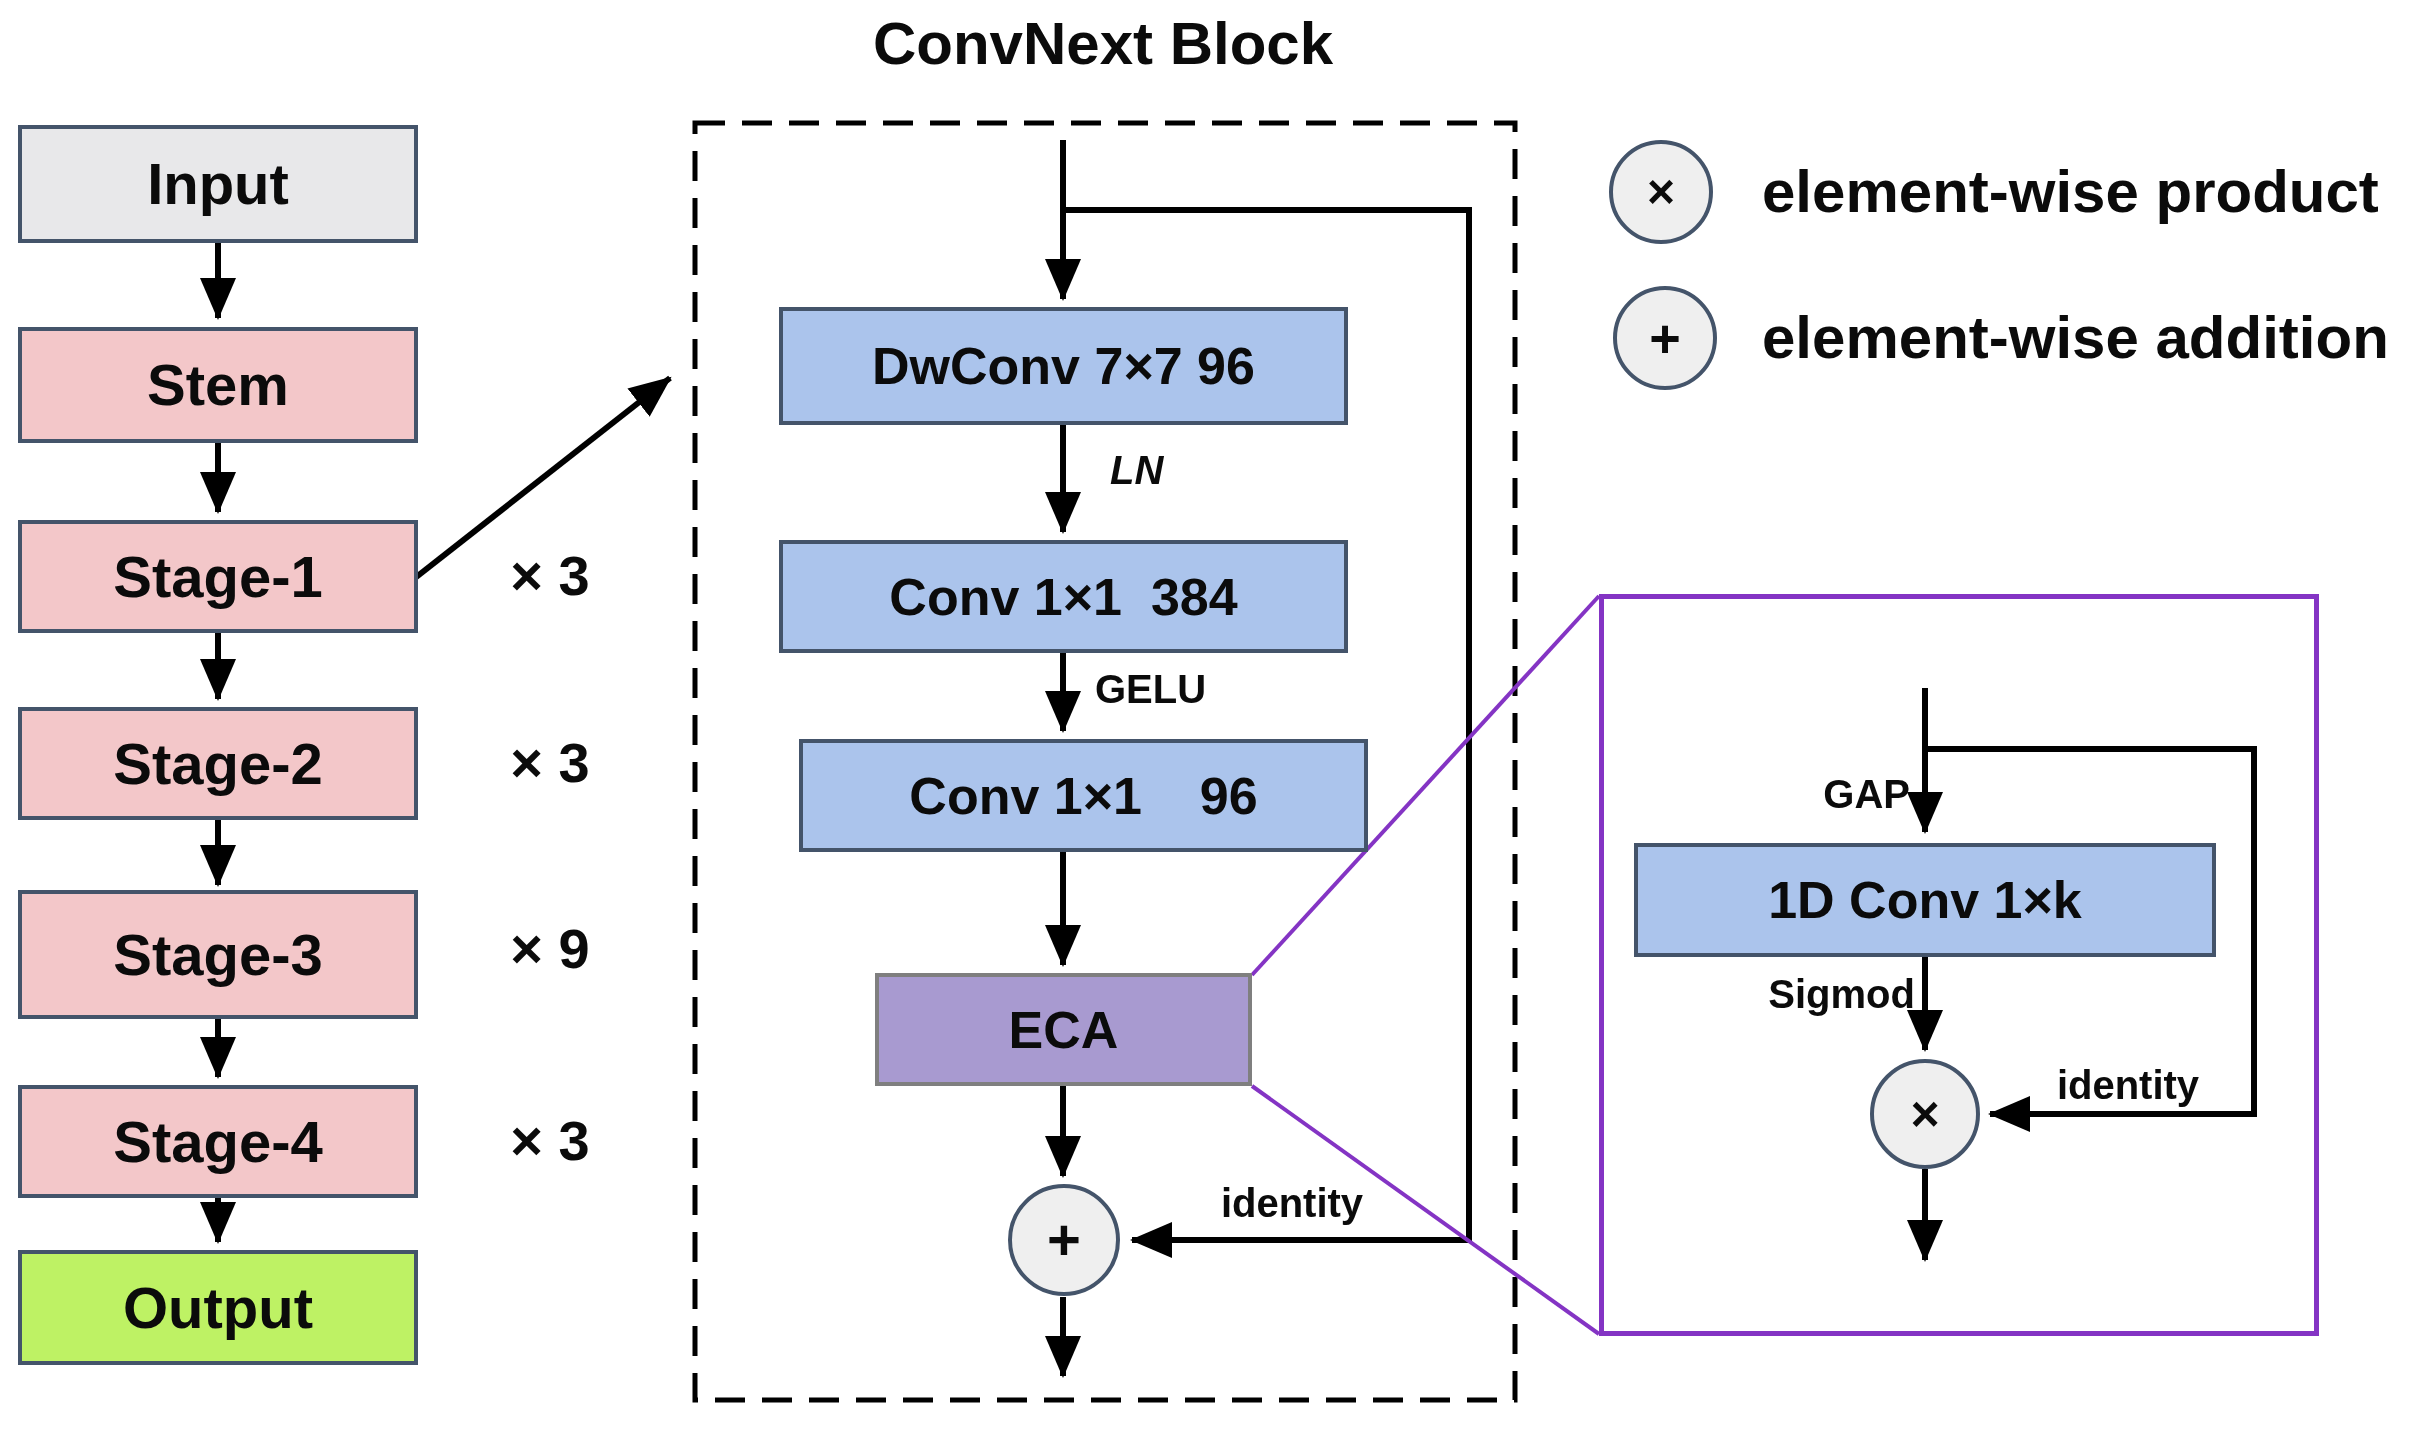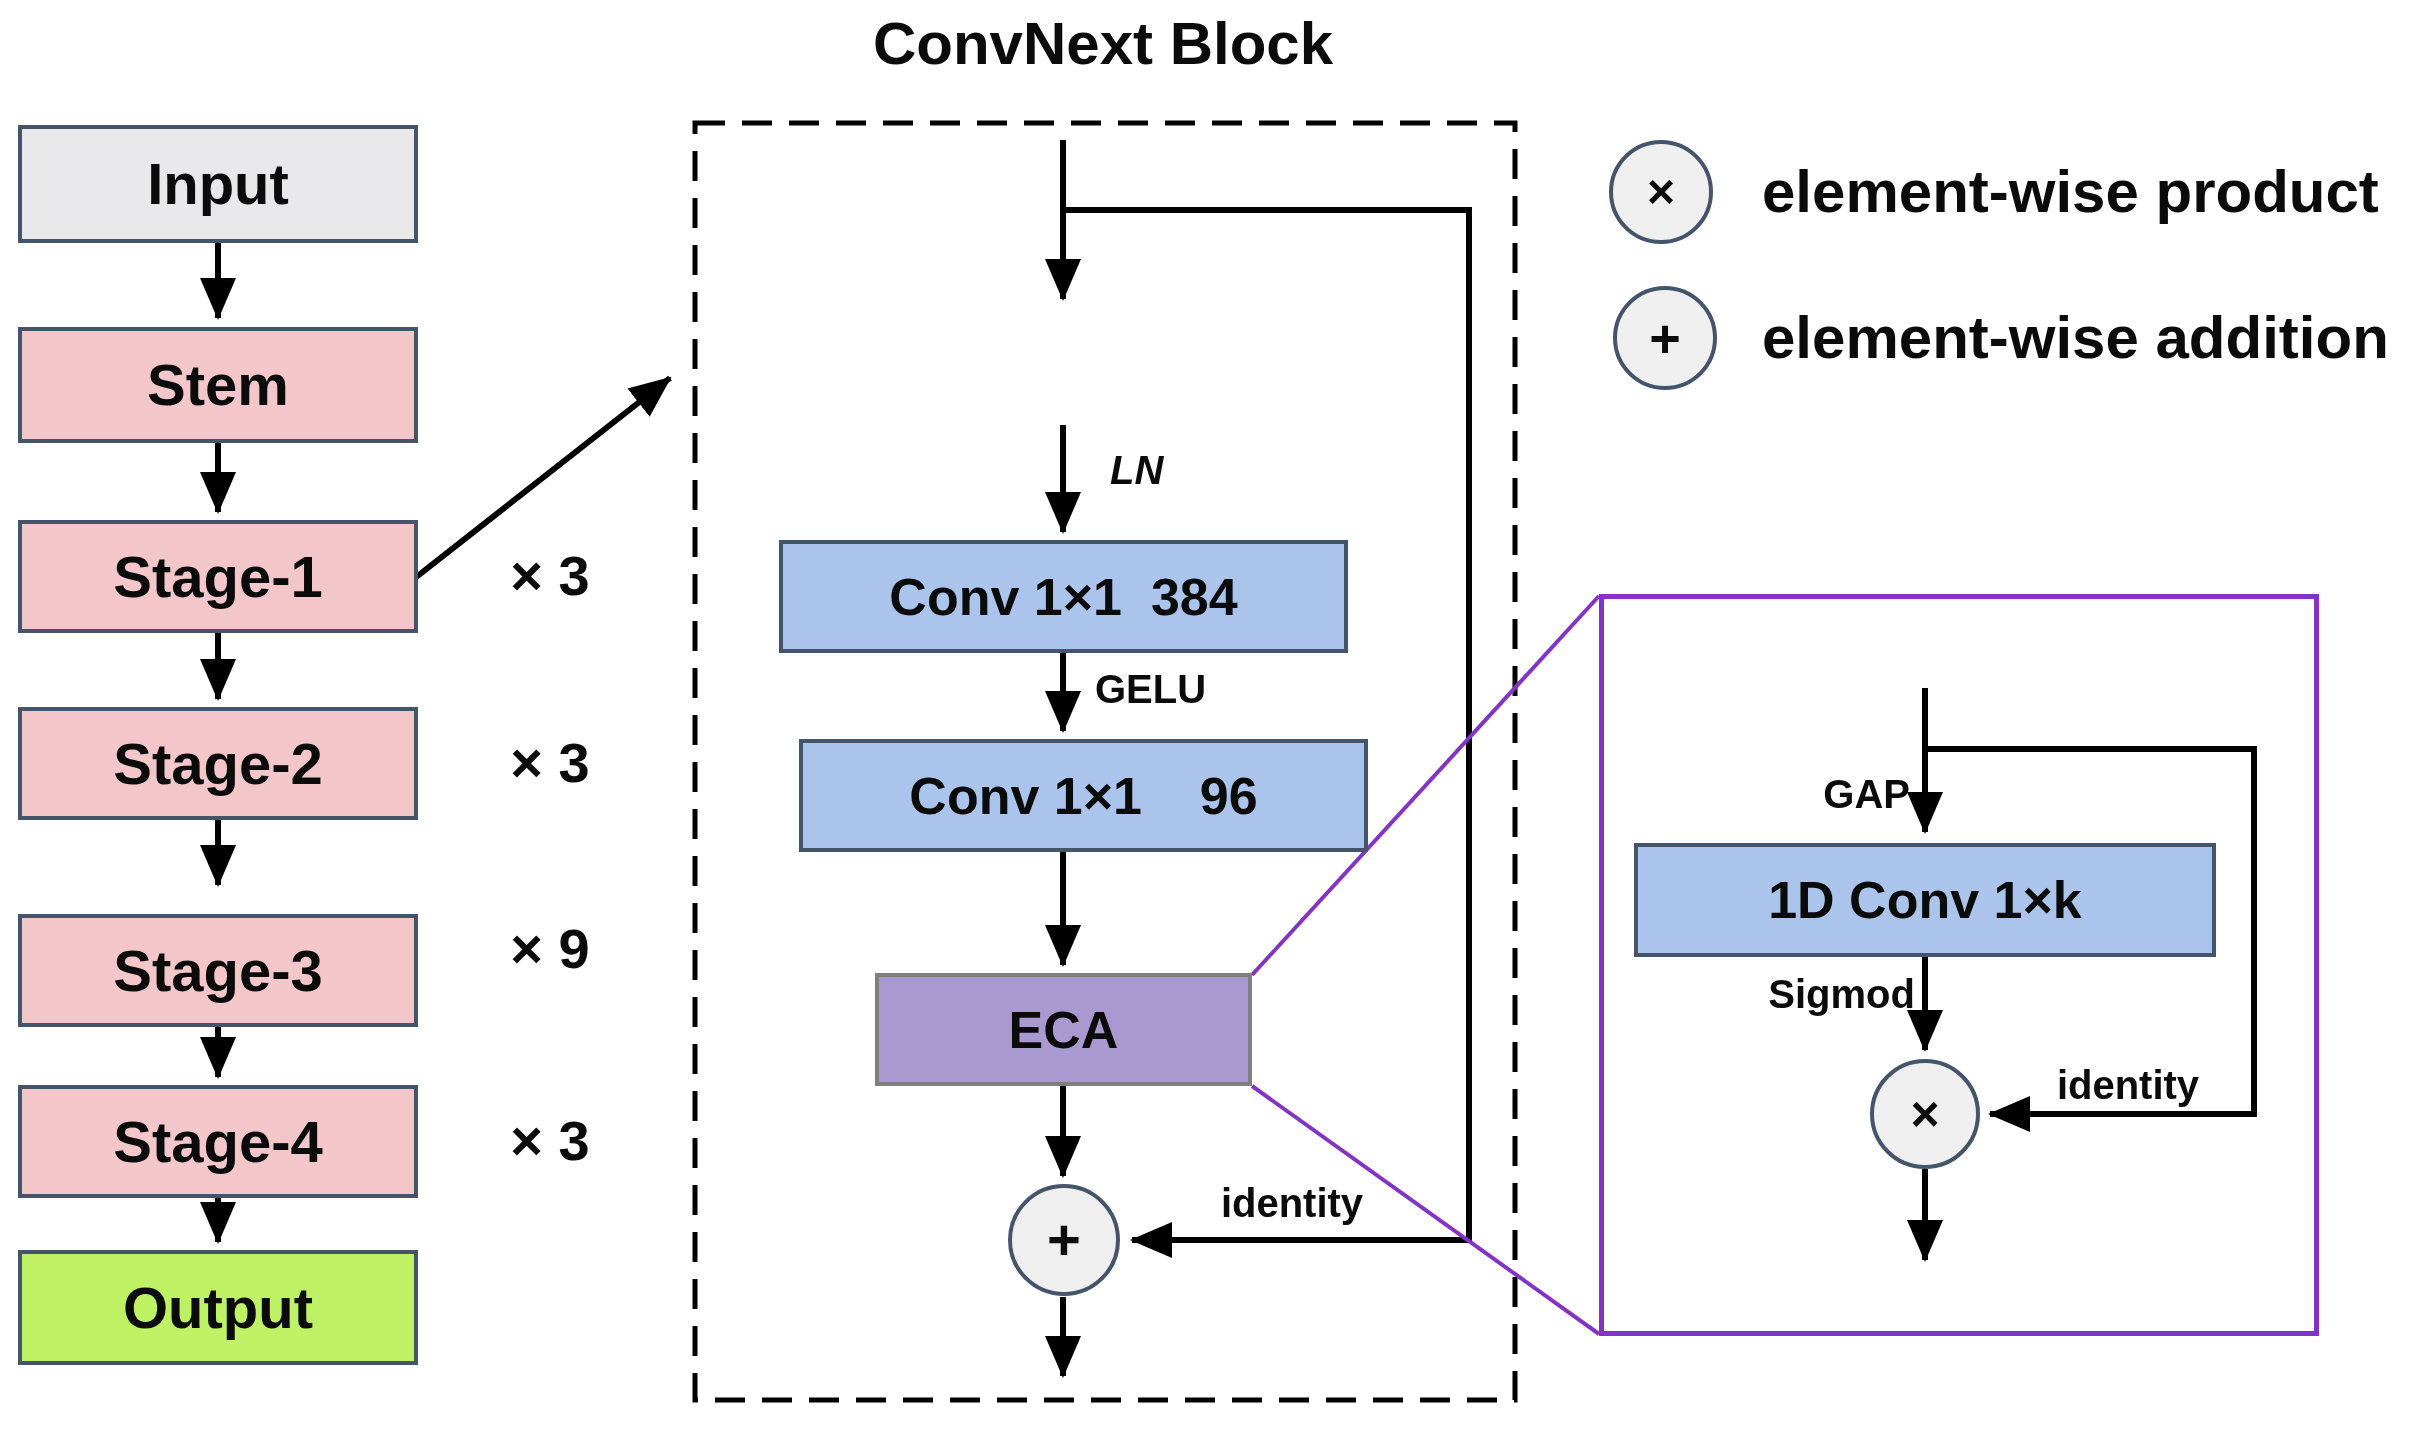--- a/index.html
+++ b/index.html
@@ -108,37 +108,40 @@
   </div>
   <div class="box bb pink" style="top:327px;height:116px;">
     <span>Stem</span>
   </div>
   <div class="box bb pink" style="top:520px;height:113px;">
     <span>Stage-1</span>
   </div>
   <div class="box bb pink" style="top:707px;height:113px;">
     <span>Stage-2</span>
   </div>
-  <div class="box bb pink" style="top:914px;height:113px;justify-content:center;">
+  <div class="box bb pink" style="top:890px;height:129px;justify-content:center;">
     <span>Stage-3</span>
   </div>
   <div class="box bb pink" style="top:1085px;height:113px;">
     <span>Stage-4</span>
   </div>
   <div class="box bb yellow" style="top:1250px;height:115px;">
     <span>Output</span>
   </div>
 
   <div class="mult" style="top:546px;">× 3</div>
   <div class="mult" style="top:733px;">× 3</div>
   <div class="mult" style="top:919px;">× 9</div>
   <div class="mult" style="top:1111px;">× 3</div>
 
   <div class="title">ConvNext Block</div>
 
+  <div class="box blue" style="top:307px;height:118px;">
+    <span>DwConv 7×7 96</span>
+  </div>
   <div class="small-label" style="left:1110px;top:447px;height:46px;font-style:italic;">LN</div>
 
   <div class="box blue" style="top:540px;height:113px;">
     <span>Conv 1×1  384</span>
   </div>
   <div class="small-label" style="left:1095px;top:666px;height:46px;">GELU</div>
 
   <div class="box blue" style="top:739px;height:113px;margin-left:20px;">
     <span>Conv 1×1    96</span>
   </div>

